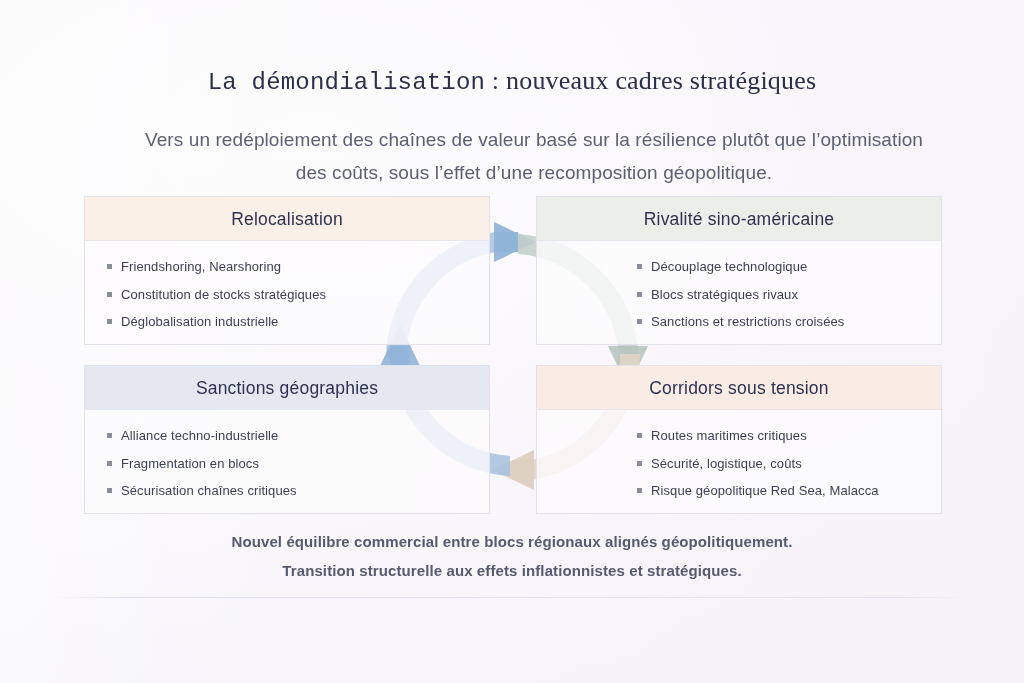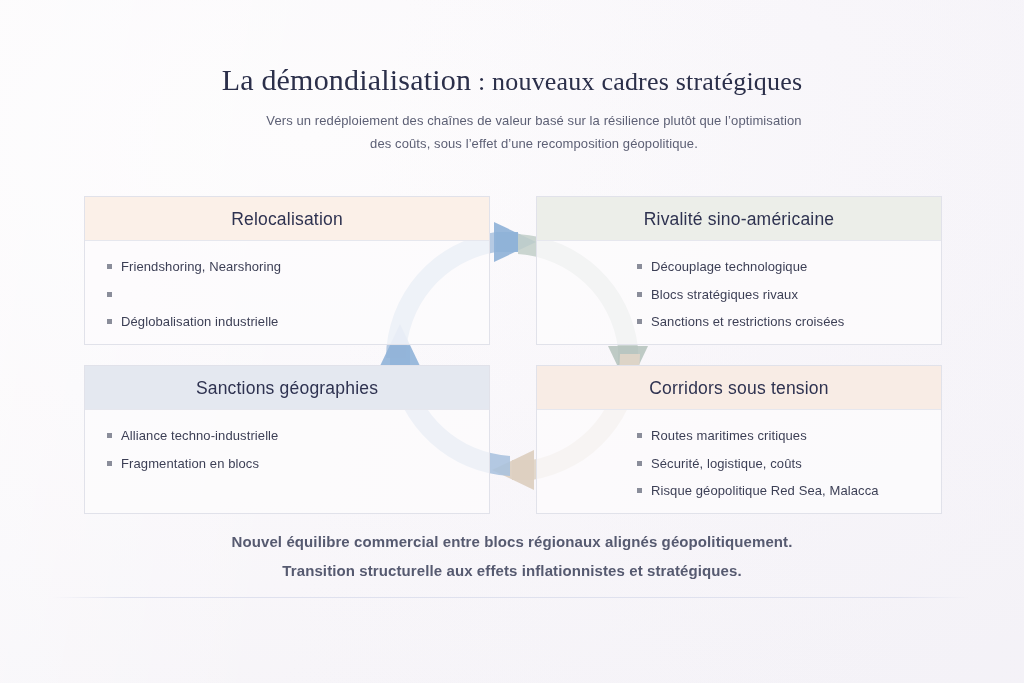--- a/index.html
+++ b/index.html
@@ -40,26 +40,26 @@
     z-index: 6;
   }
   .title {
     font-family: "Liberation Serif", serif;
     font-size: 29px;
     color: #2b2f4a;
     letter-spacing: 0.2px;
     line-height: 1.2;
     white-space: nowrap;
   }
-  .title .title-lead { font-size: 30px; }
+  .title .title-lead { font-size: 24px; font-family: Liberation Mono, monospace; }
   .title .title-rest { font-size: 26px; }
 
   .subtitle {
-    margin-top: 12px;
-    font-size: 13px;
+    margin-top: 25px;
+    font-size: 19px;
     color: #5d6075;
     line-height: 1.75;
     letter-spacing: 0.1px;
     padding-left: 44px;
   }
   .subtitle .sub-line { display: block; }
 
   
   .cycle {
     position: absolute;
@@ -224,21 +224,21 @@
     </svg>
   </div>
 
   <div class="grid">
 
     <div class="card tl">
       <div class="card-head">Relocalisation</div>
       <div class="card-body">
         <ul class="bullets">
           <li><span class="bsq"></span><span>Friendshoring, Nearshoring</span></li>
-          <li><span class="bsq"></span></li>
+          <li><span class="bsq"></span><span>Constitution de stocks stratégiques</span></li>
           <li><span class="bsq"></span><span>Déglobalisation industrielle</span></li>
         </ul>
       </div>
     </div>
 
     <div class="card tr">
       <div class="card-head">Rivalité sino-américaine</div>
       <div class="card-body">
         <ul class="bullets">
           <li><span class="bsq"></span><span>Découplage technologique</span></li>
@@ -247,20 +247,21 @@
         </ul>
       </div>
     </div>
 
     <div class="card bl">
       <div class="card-head">Sanctions géographies</div>
       <div class="card-body">
         <ul class="bullets">
           <li><span class="bsq"></span><span>Alliance techno-industrielle</span></li>
           <li><span class="bsq"></span><span>Fragmentation en blocs</span></li>
+          <li><span class="bsq"></span><span>Sécurisation chaînes critiques</span></li>
         </ul>
       </div>
     </div>
 
     <div class="card br">
       <div class="card-head">Corridors sous tension</div>
       <div class="card-body">
         <ul class="bullets">
           <li><span class="bsq"></span><span>Routes maritimes critiques</span></li>
           <li><span class="bsq"></span><span>Sécurité, logistique, coûts</span></li>

